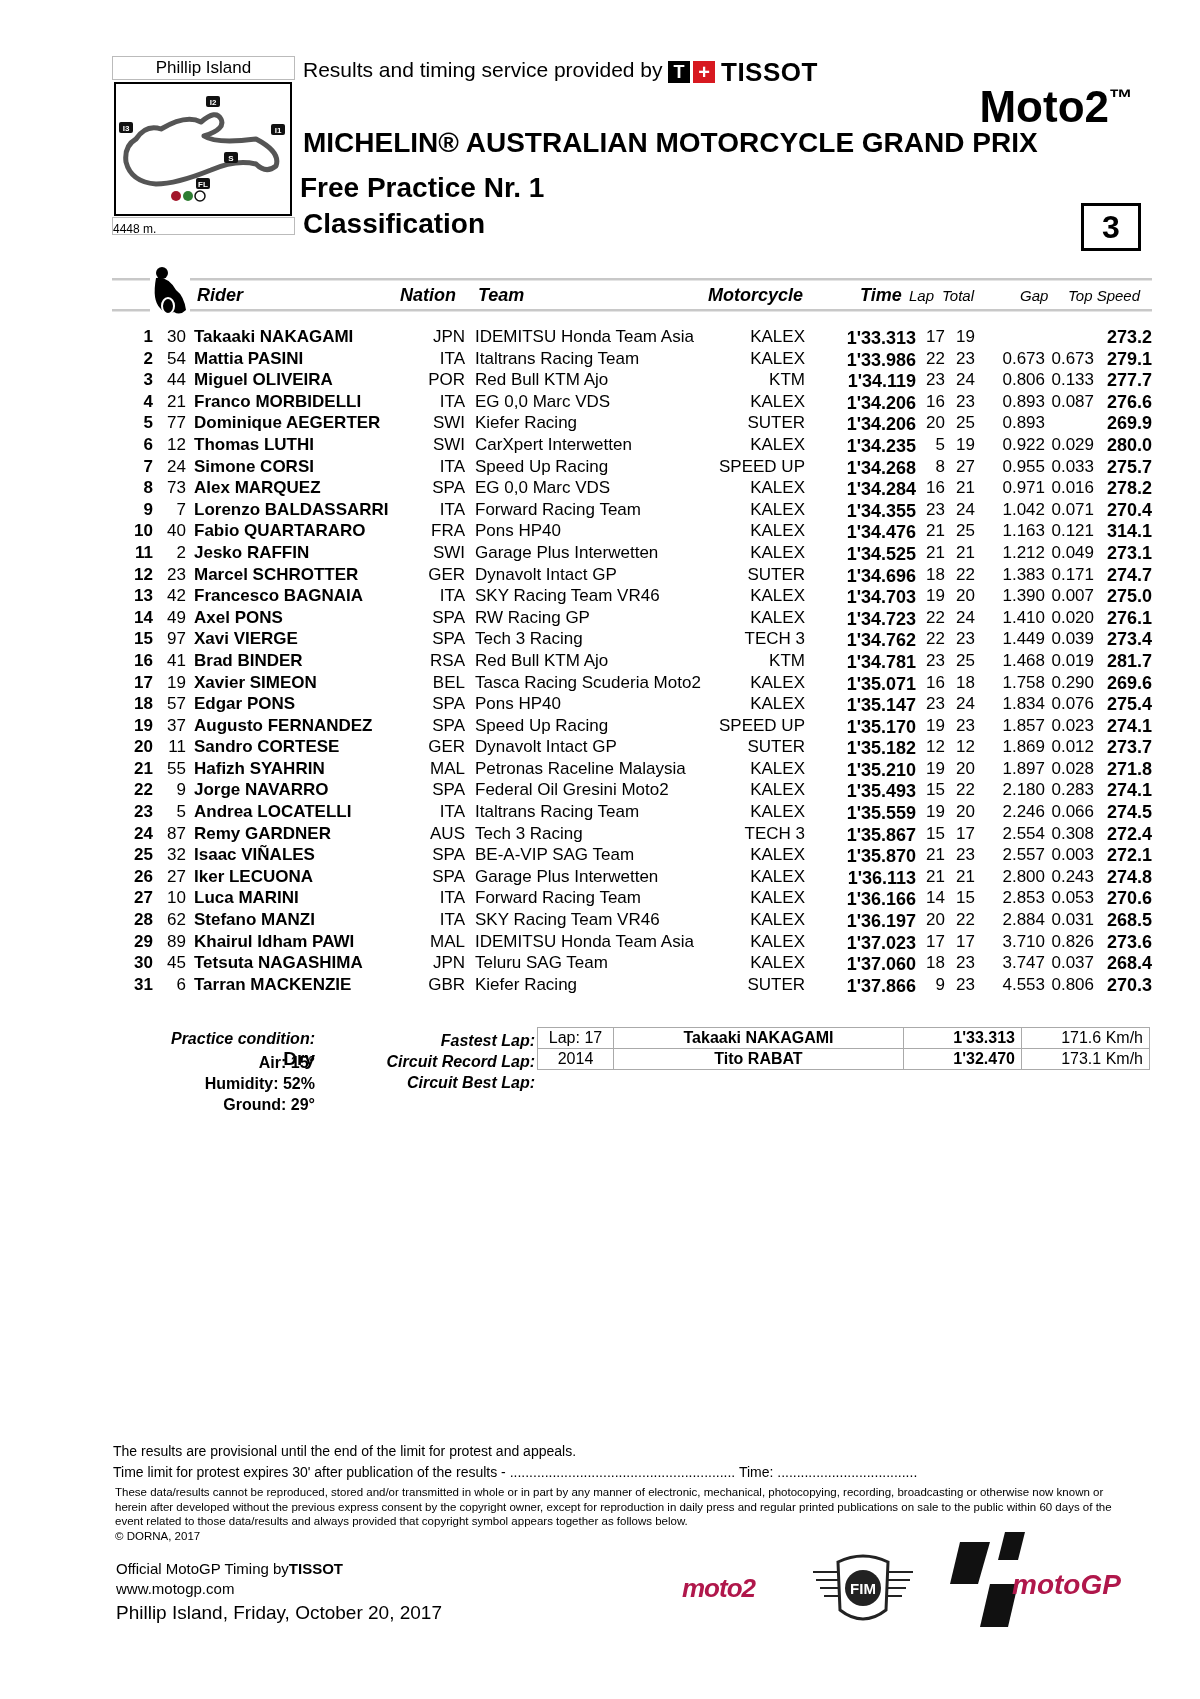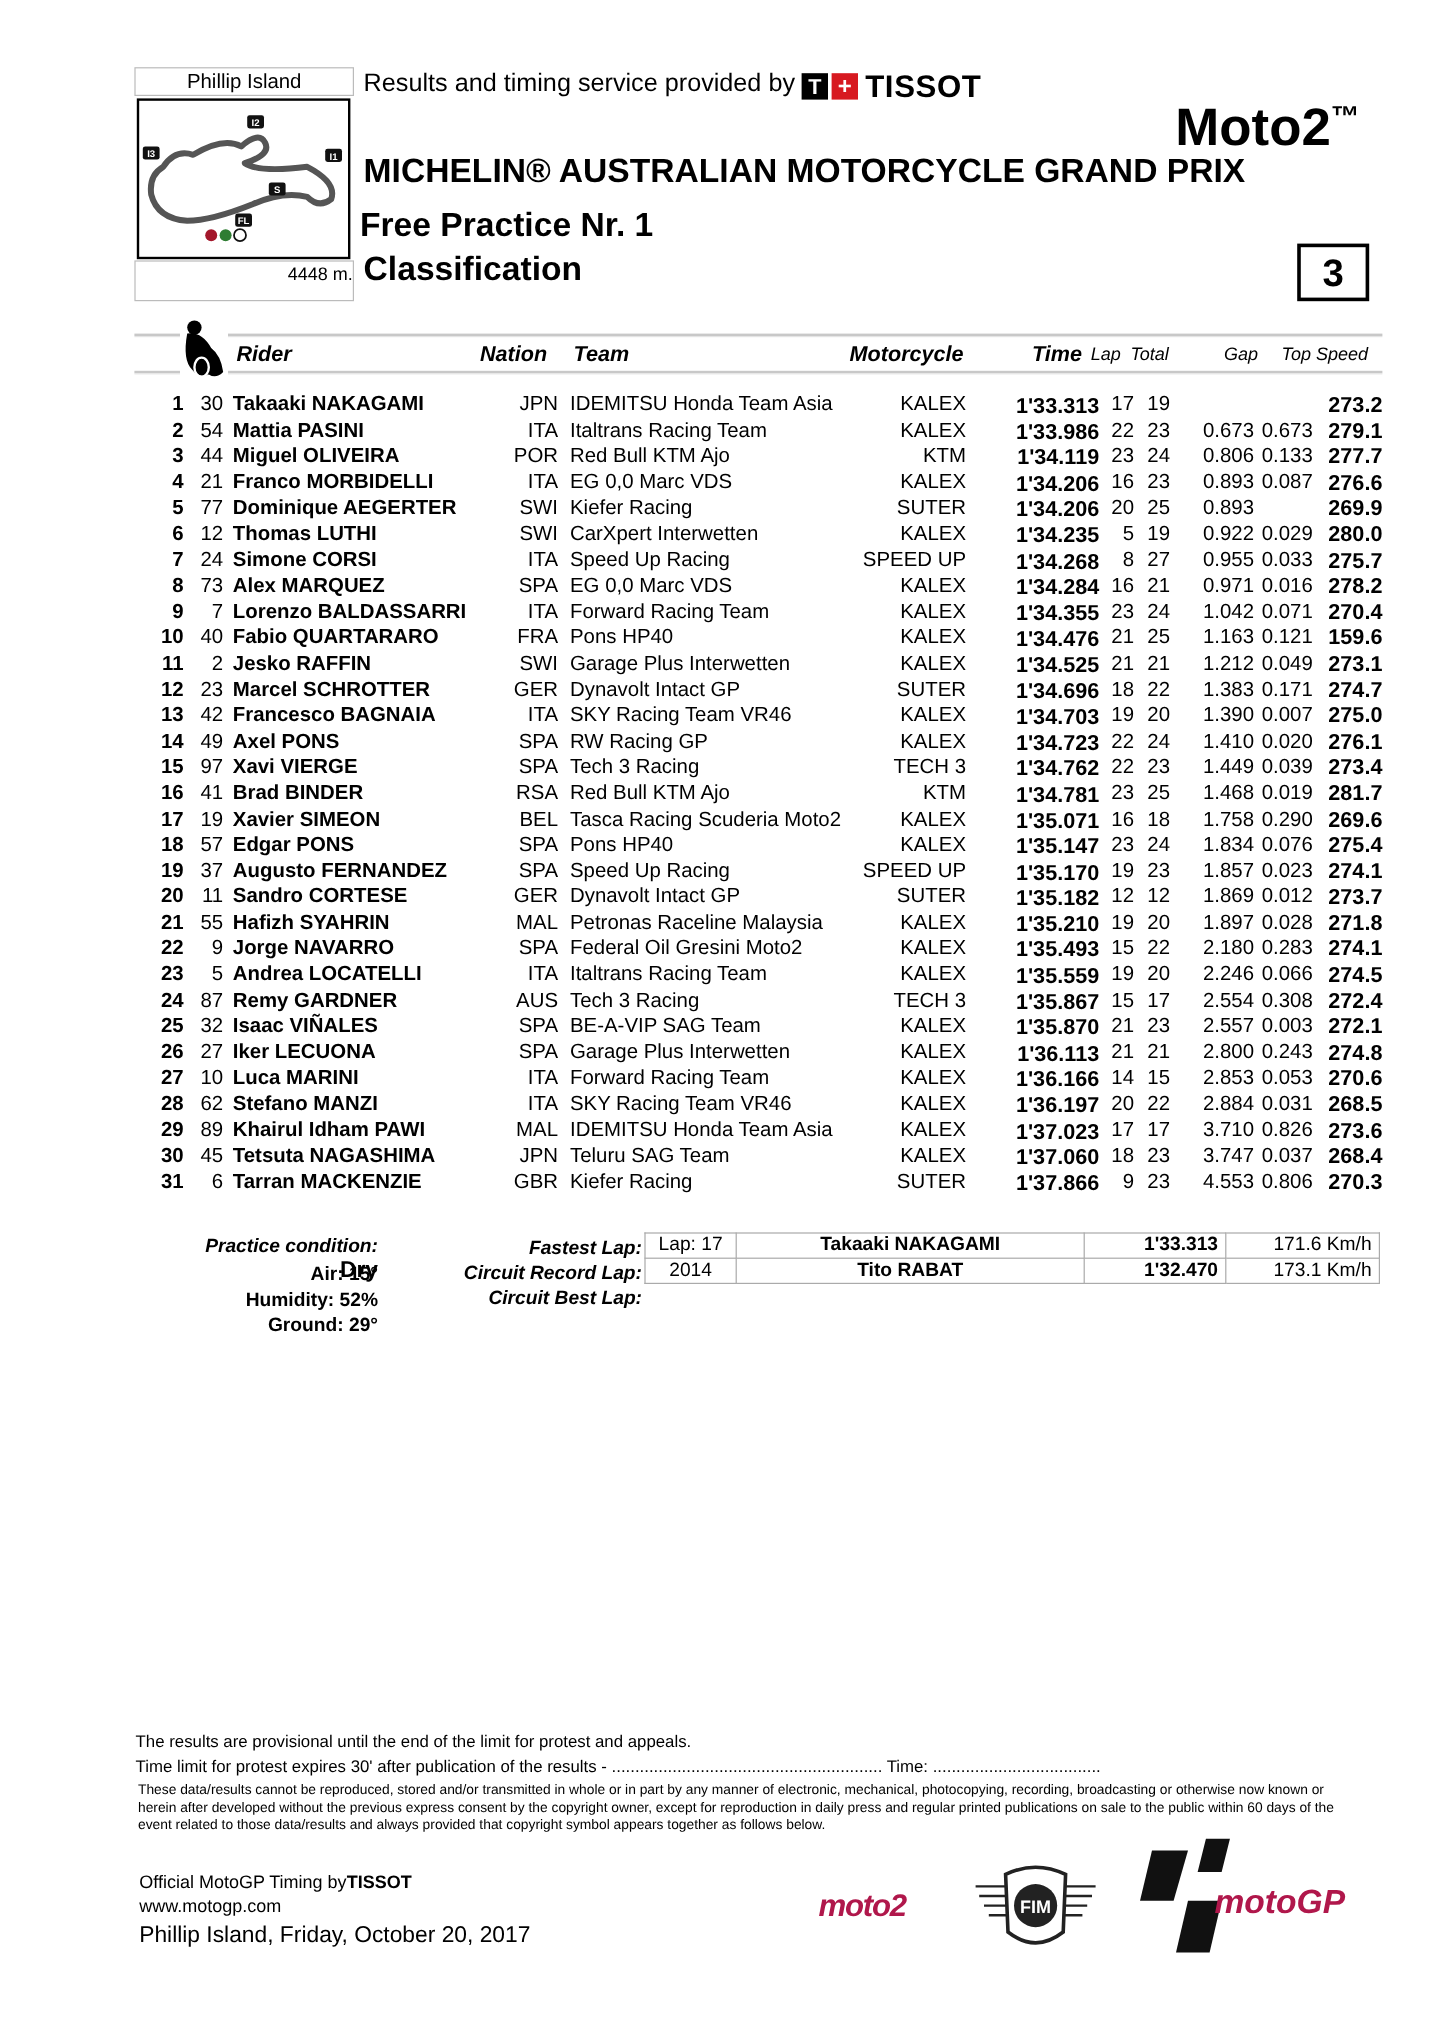--- a/index.html
+++ b/index.html
@@ -3,21 +3,21 @@
 <meta charset="utf-8">
 <style>
   * { box-sizing: border-box; margin: 0; padding: 0; }
   html, body { width: 1200px; height: 1699px; background: #ffffff; }
   body { position: relative; font-family: "Liberation Sans", sans-serif; color: #000; overflow: hidden; }
   .abs { position: absolute; }
 
   
   .circuit-name { left: 112px; top: 56px; width: 183px; height: 24px; border: 1px solid #bbb; font-size: 17px; text-align: center; line-height: 22px; }
   .circuit-map { left: 114px; top: 82px; width: 178px; height: 134px; border: 2px solid #000; background: #fff; }
-  .circuit-length { left: 112px; top: 217px; width: 183px; height: 34px; border: 1px solid #bbb; font-size: 15px; text-align: right; line-height: 22px; }
+  .circuit-length { left: 112px; top: 217px; width: 183px; height: 18px; border: 1px solid #bbb; font-size: 12px; text-align: left; line-height: 22px; }
 
   .provider { left: 303px; top: 58px; font-size: 21px; }
   .tissot { left: 668px; top: 59px; height: 26px; display: flex; align-items: center; gap: 3px; }
   .tissot .tbox { width: 22px; height: 22px; background: #000; color: #fff; font-weight: bold; font-size: 18px; line-height: 22px; text-align: center; }
   .tissot .cbox { width: 22px; height: 22px; background: #d71920; color: #fff; font-weight: bold; font-size: 20px; line-height: 22px; text-align: center; }
   .tissot .tname { font-weight: bold; font-size: 26px; letter-spacing: 0.5px; margin-left: 3px; }
 
   .class-title { right: 67px; top: 82px; font-size: 44px; font-weight: bold; }
   .class-title sup { font-size: 24px; vertical-align: 16px; }
   .event-title { left: 303px; top: 127px; font-size: 28px; font-weight: bold; }
@@ -261,21 +261,21 @@
       <span class="c-num">40</span>
       <span class="c-rider">Fabio QUARTARARO</span>
       <span class="c-nat">FRA</span>
       <span class="c-team">Pons HP40</span>
       <span class="c-moto">KALEX</span>
       <span class="c-time">1'34.476</span>
       <span class="c-lap">21</span>
       <span class="c-total">25</span>
       <span class="c-gap">1.163</span>
       <span class="c-diff">0.121</span>
-      <span class="c-speed">159.6</span>
+      <span class="c-speed">314.1</span>
     </div>
     <div class="row">
       <span class="c-pos">11</span>
       <span class="c-num">2</span>
       <span class="c-rider">Jesko RAFFIN</span>
       <span class="c-nat">SWI</span>
       <span class="c-team">Garage Plus Interwetten</span>
       <span class="c-moto">KALEX</span>
       <span class="c-time">1'34.525</span>
       <span class="c-lap">21</span>
@@ -593,20 +593,21 @@
     <td class="l3">1'32.470</td>
     <td class="l4">173.1 Km/h</td>
   </tr>
 </tbody>
   </table>
 
 <div class="abs f1">The results are provisional until the end of the limit for protest and appeals.</div>
 <div class="abs f2">Time limit for protest expires 30' after publication of the results  -  .......................................................... Time:   ....................................</div>
 <div class="abs f3">
   <div>These data/results cannot be reproduced, stored and/or transmitted in whole or in part by any manner of electronic, mechanical, photocopying, recording, broadcasting or otherwise now known or herein after developed without the previous express consent by the copyright owner, except for reproduction in daily press and regular printed publications on sale to the public within 60 days of the event related to those data/results and always provided that copyright symbol appears together as follows below.</div>
+  <div>© DORNA, 2017</div>
 </div>
 <div class="abs official">
   <span>Official MotoGP Timing by</span><b>TISSOT</b>
 </div>
 <div class="abs website">www.motogp.com</div>
 <div class="abs place-date">Phillip Island, Friday, October 20, 2017</div>
 
 <div class="abs logo-moto2">moto2</div>
 <div class="abs logo-fim">
   <svg width="110" height="80" viewBox="0 0 110 80">

